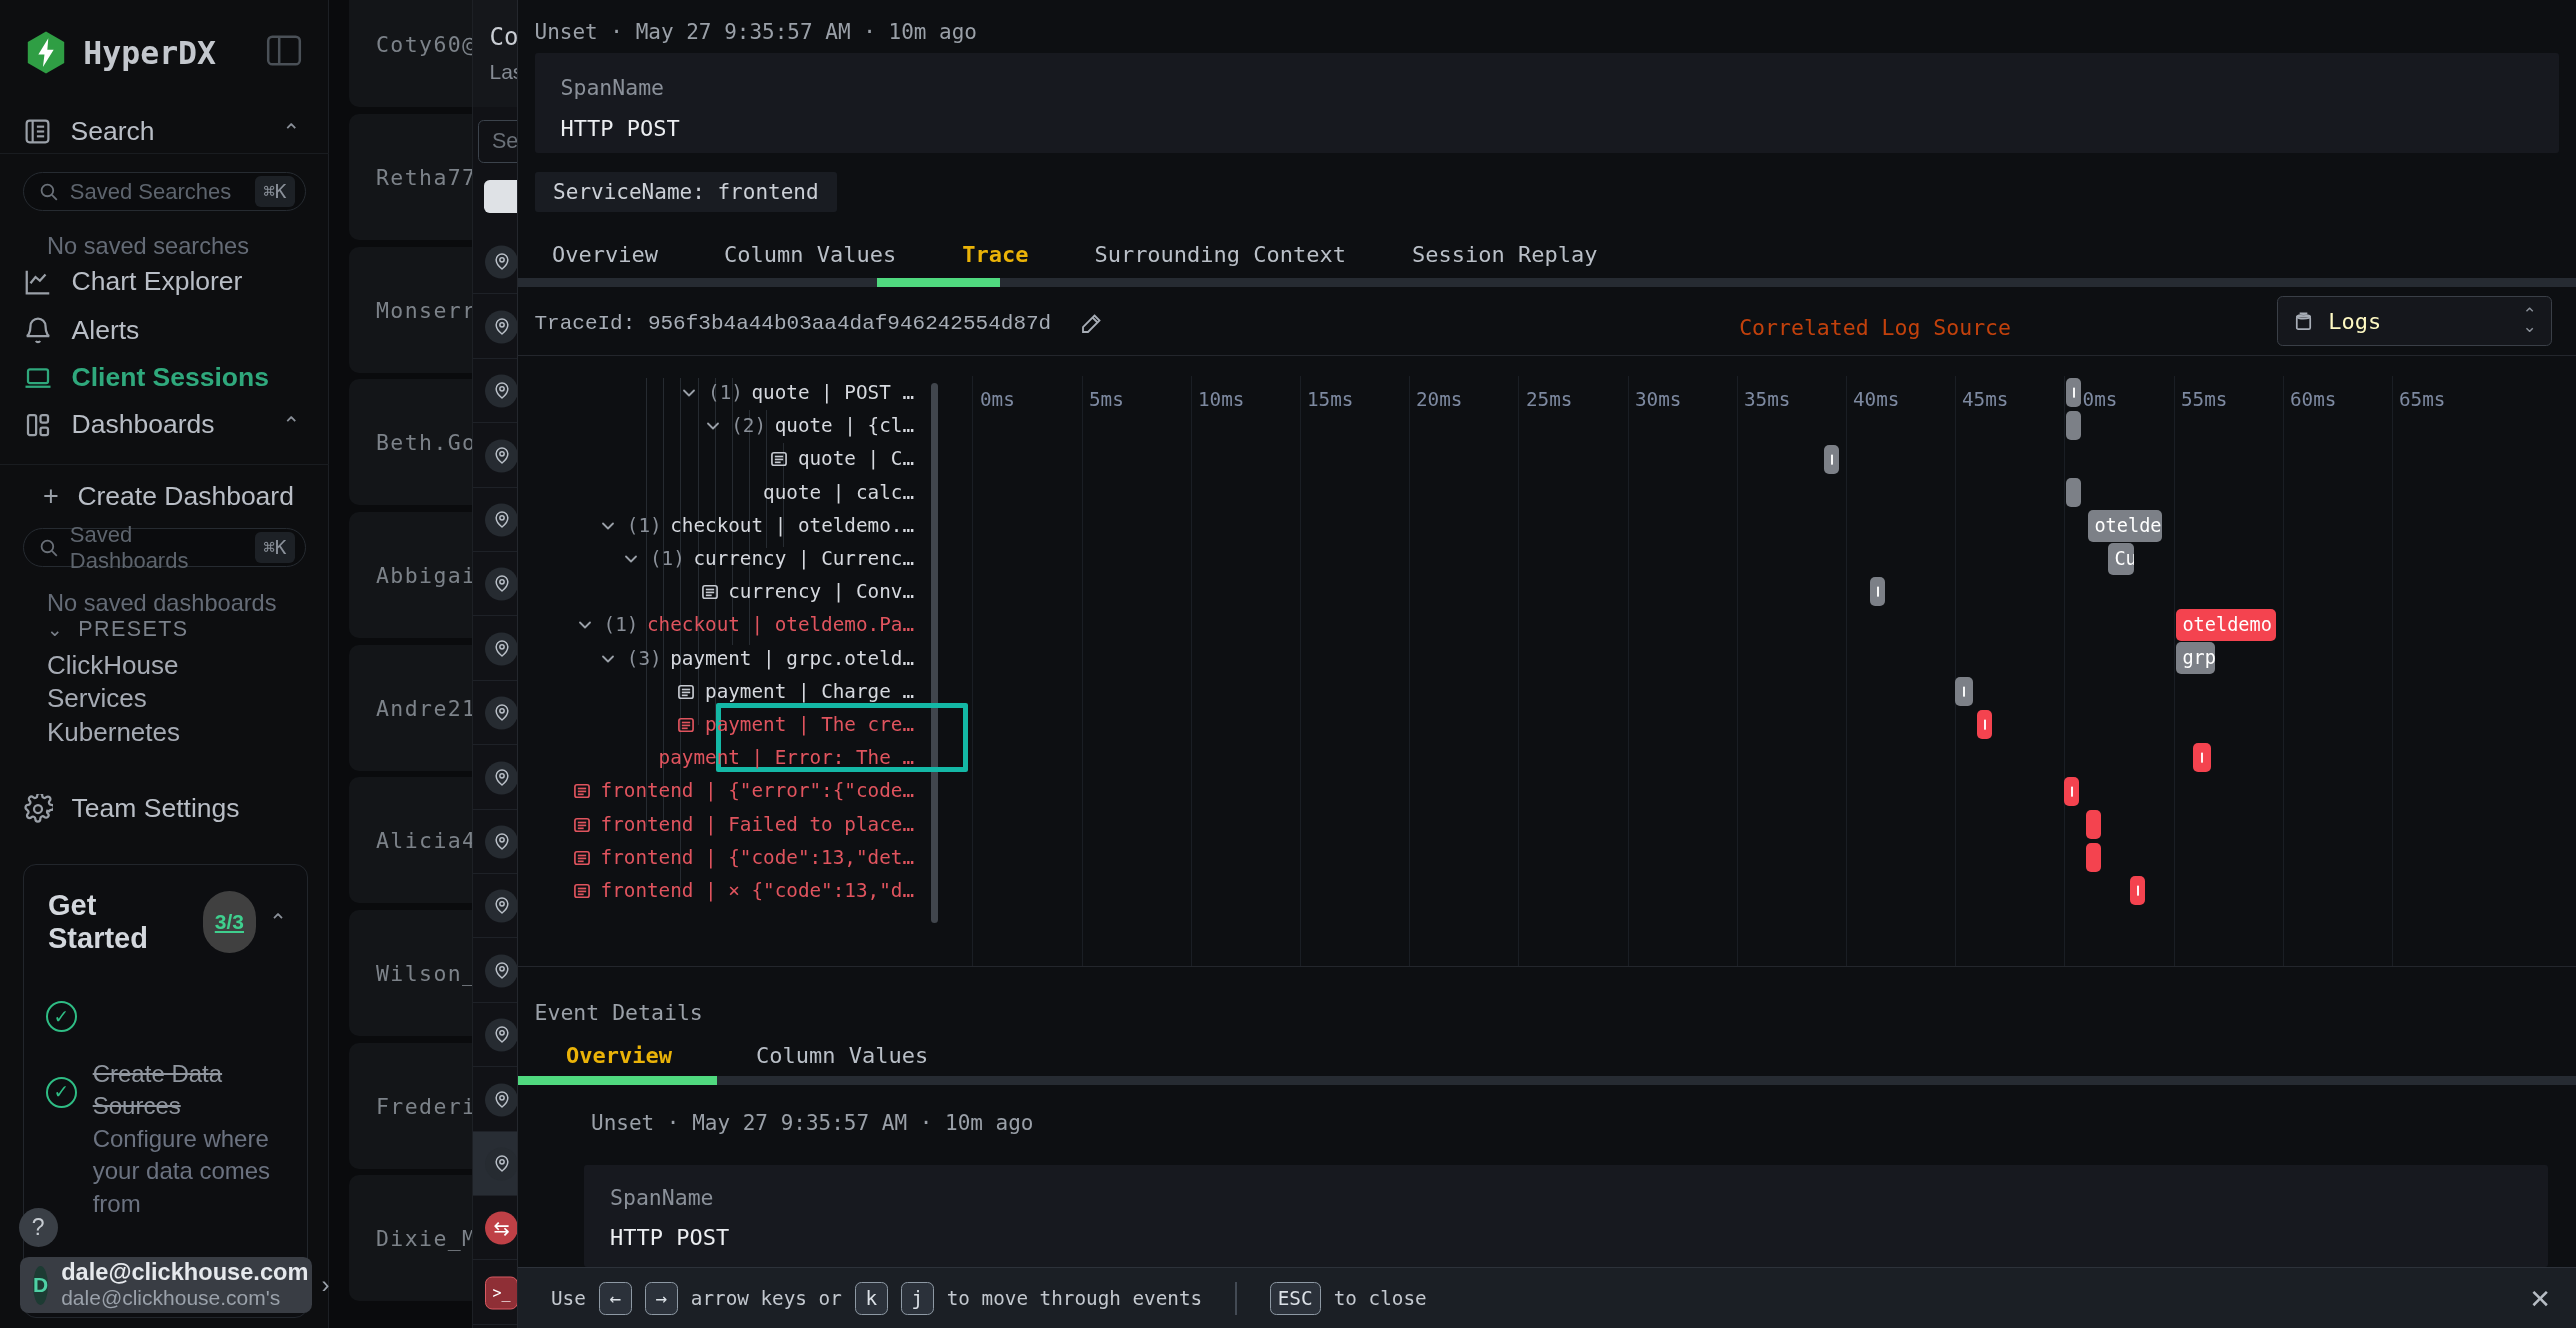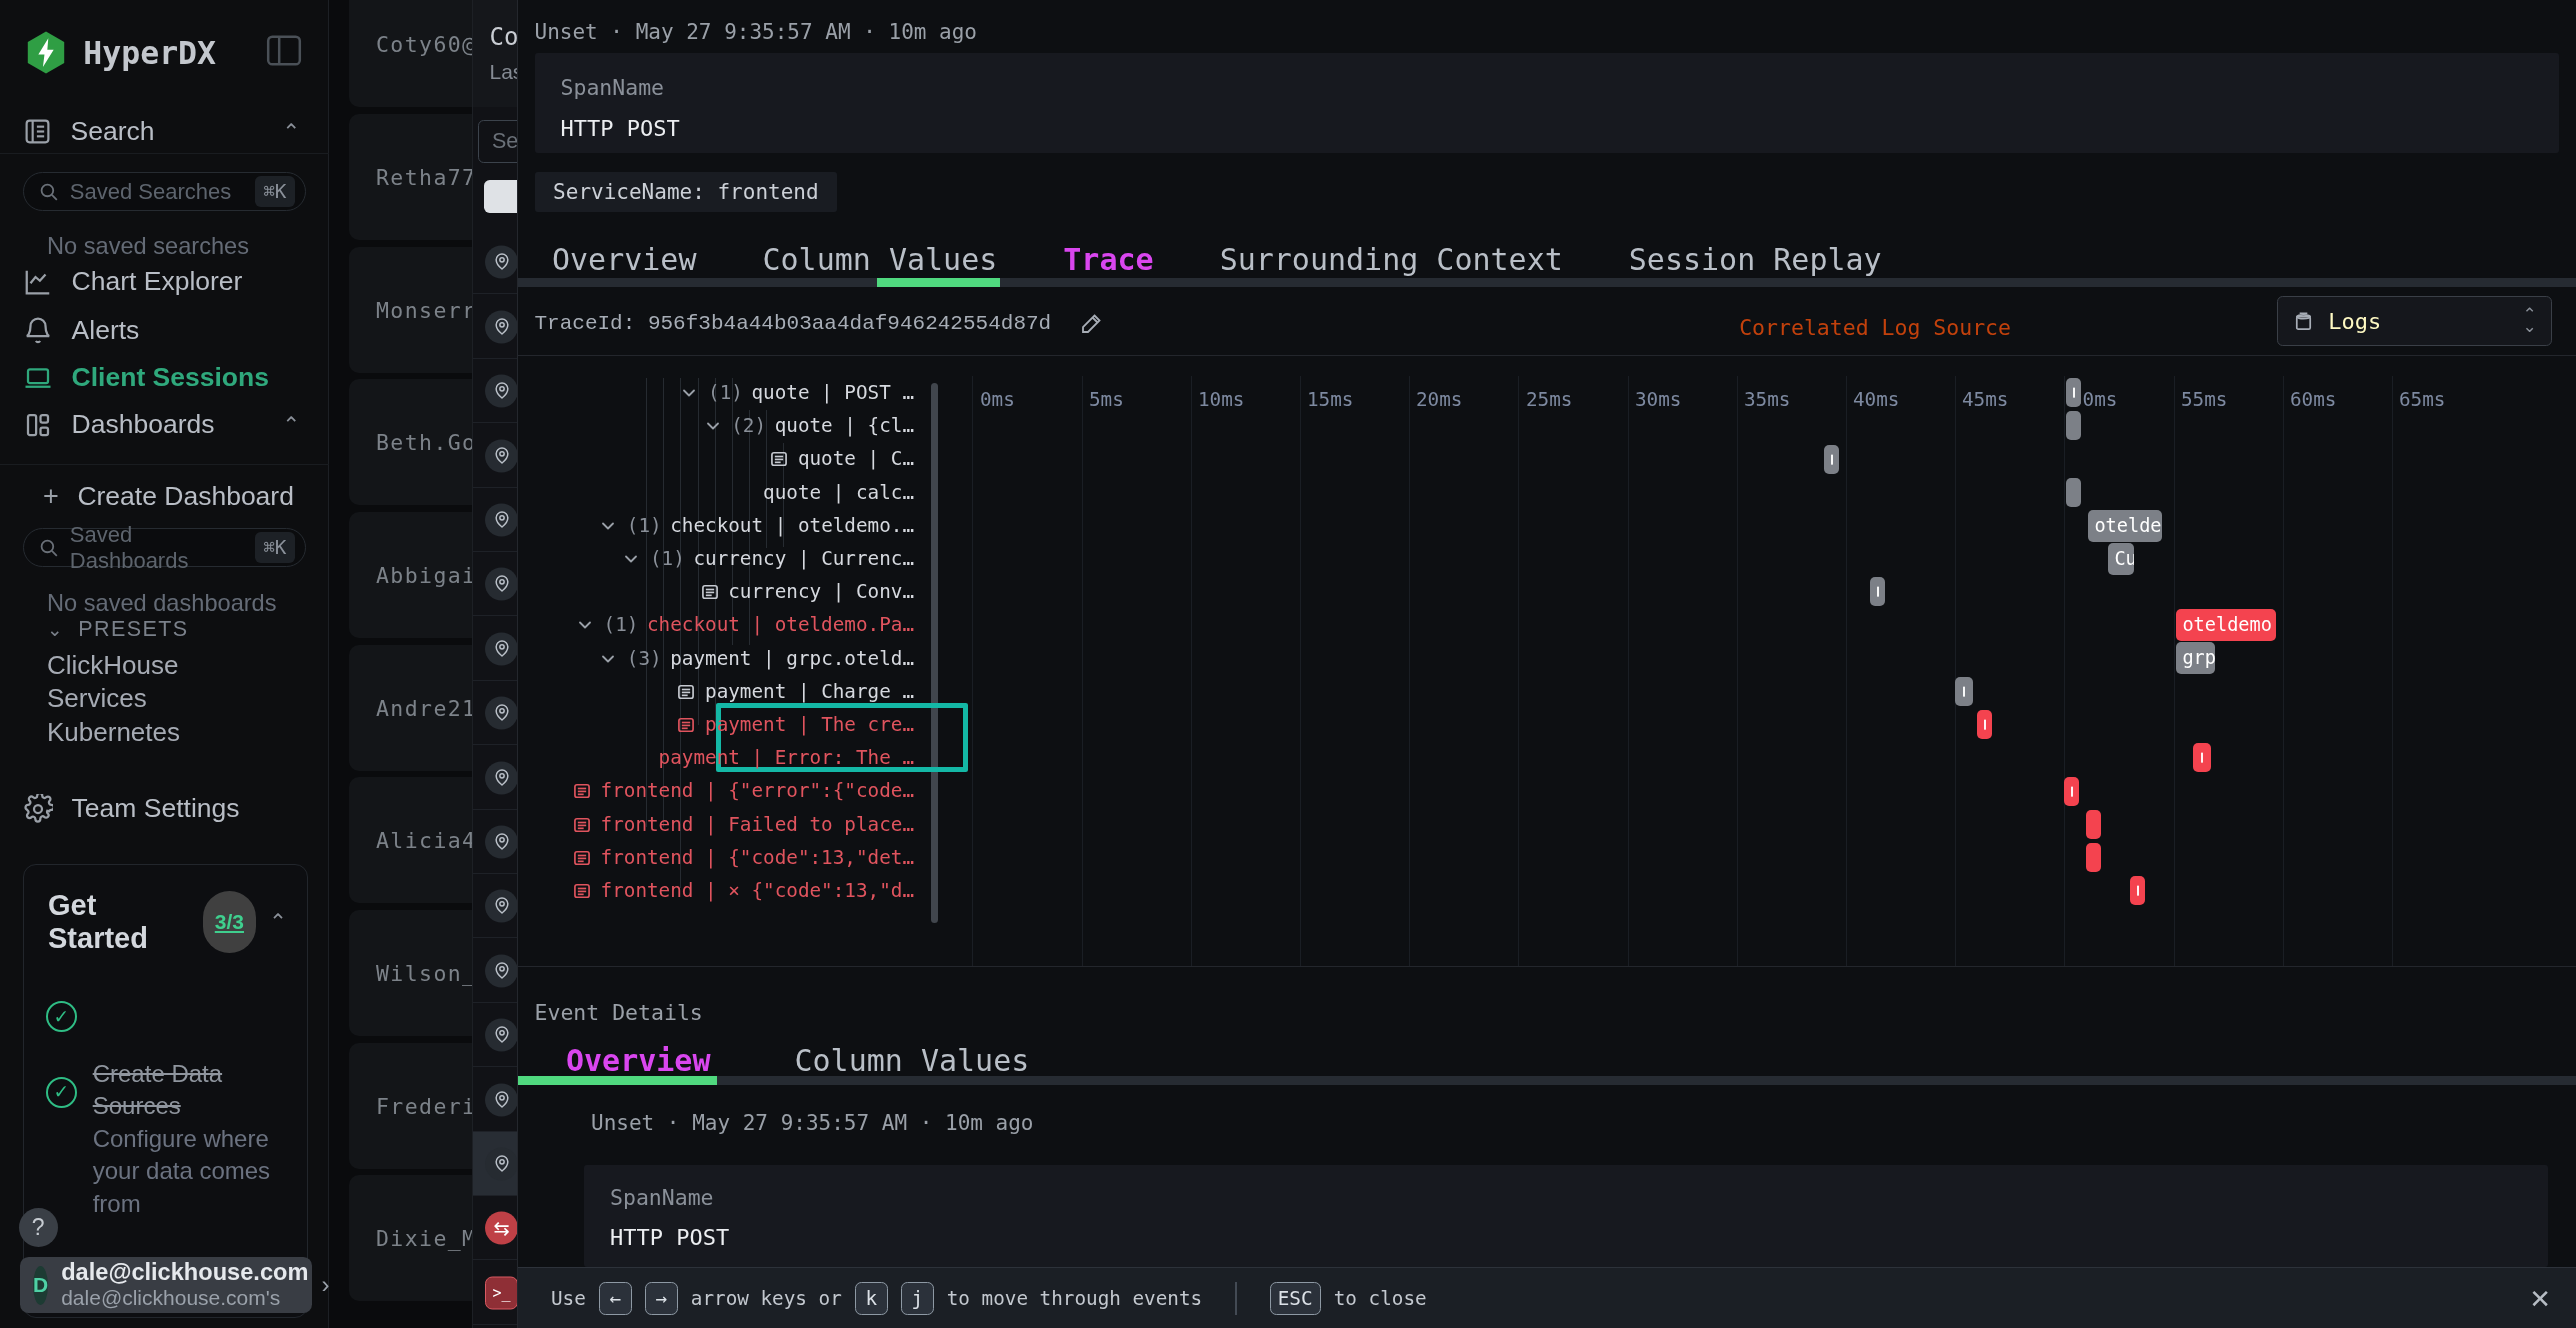--- a/index.html
+++ b/index.html
@@ -79,22 +79,22 @@
   
   #overlay { position:absolute; left:517px; top:0; width:2059px; height:1328px; background:#0d0f12;
              border-left:1.4px solid #24272d; z-index:5; }
   #panel-meta { position:absolute; left:16.5px; top:20px; font-size:21px; color:#9aa0a8; }
   #span-card { position:absolute; left:16.5px; top:53px; width:2024px; height:100px; background:#17191f; border-radius:2.9px; }
   #span-label { position:absolute; left:26px; top:21.5px; font-size:21.5px; color:#8a9099; }
   #span-value { position:absolute; left:26px; top:63px; font-size:22px; color:#eceef1; }
   #service-chip { position:absolute; left:16.5px; top:172px; height:40px; background:#191c22; border-radius:2.9px;
                   display:flex; align-items:center; padding:0 18.6px; font-size:21px; color:#ccd0d7; }
   #main-tabs { position:absolute; left:34px; top:242px; display:flex; gap:66px; }
-  .tab { font-size:30px; color:#b9bfc7; font-family:"DejaVu Sans Mono", monospace; }
-  .tab.active { color:#d946ef; font-weight:bold; }
+  .tab { font-size:22px; color:#b9bfc7; font-family:"DejaVu Sans Mono", monospace; }
+  .tab.active { color:#eab308; font-weight:bold; }
   #tabs-bar { position:absolute; left:0; top:278px; width:2059px; height:9.3px; background:#262b32; }
   #tabs-green { position:absolute; left:359px; top:278px; width:123px; height:9.3px; background:#50d97f; }
   #traceid-row { position:absolute; left:16.5px; top:311px; display:flex; align-items:center; gap:29px; }
   #traceid { font-size:21px; color:#a7adb6;font-family:Liberation Mono, monospace; }
   #correlated-label { position:absolute; right:565px; top:315px; font-size:21.5px; color:#c2410c; }
   #log-source { position:absolute; right:24px; top:296px; width:275px; height:50px; border:1.4px solid #3a3f47;
                 border-radius:5.7px; background:#15171c; display:flex; align-items:center; padding:0 14.3px; gap:13px; }
   #log-source .val { font-size:22px; color:#fef9c3; }
   #log-source .updown { margin-left:auto; color:#8a9099; font-size:17px; line-height:0.7; text-align:center; }
   .h-divider { position:absolute; left:0; width:2059px; height:1.4px; background:#23262c; }

